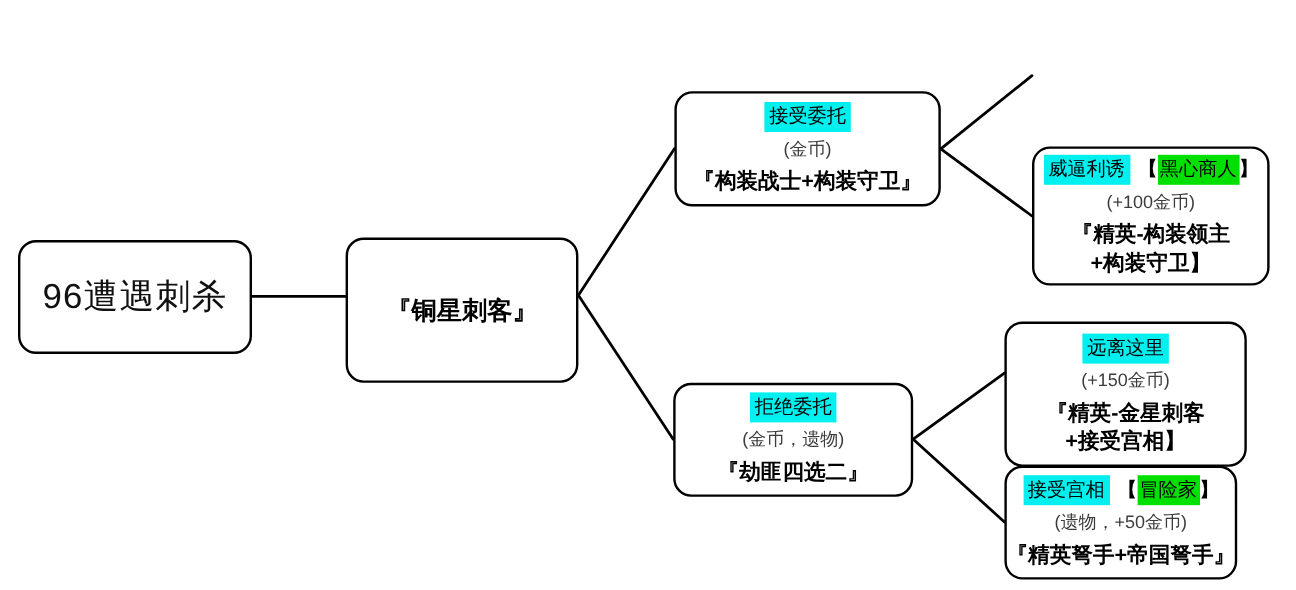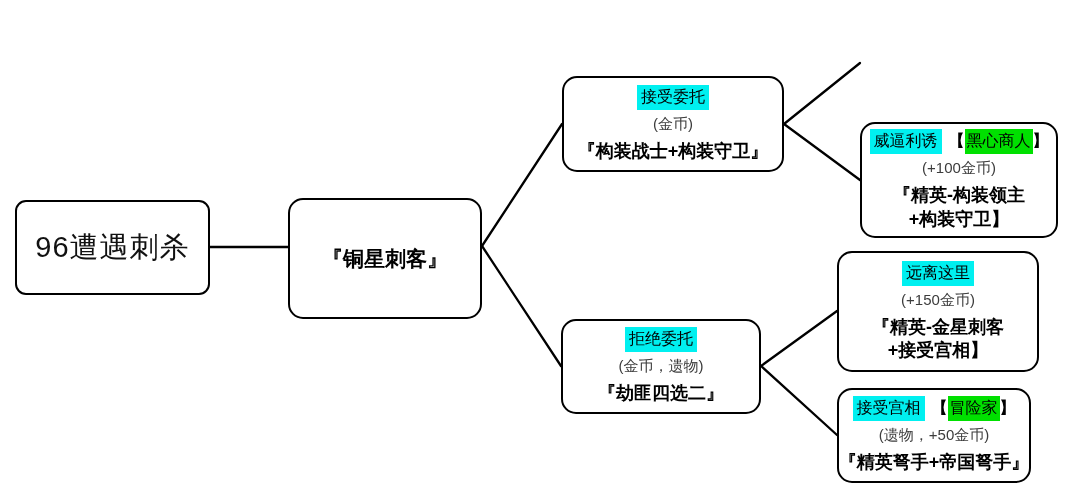--- a/index.html
+++ b/index.html
@@ -73,27 +73,27 @@
     font-size: 18px;
     font-weight: bold;
     line-height: 1.3;
     white-space: nowrap;
   }
   .result.narrow {
     white-space: normal;
     max-width: 152px;
   }
   
-  .n-root      { left: 15px;  top: 200px; width: 195px; height: 95px; border-radius: 11px;  }
+  .n-root      { left: 15px;  top: 200px; width: 195px; height: 95px;  }
   .n-encounter { left: 288px; top: 198px; width: 194px; height: 121px;  }
   .n-accept    { left: 562px; top: 76px;  width: 222px; height: 96px;  }
   .n-refuse    { left: 561px; top: 319px; width: 200px; height: 95px;  }
   .n-continue  { left: 860px; top: 15px;  width: 198px; height: 97px;  }
   .n-intimidate{ left: 860px; top: 122px; width: 198px; height: 116px; }
-  .n-keepaway  { left: 837px; top: 251px; width: 202px; height: 121px; }
+  .n-keepaway  { left: 837px; top: 268px; width: 202px; height: 121px; }
   .n-minister  { left: 837px; top: 388px; width: 194px; height: 95px;  }
 </style>
 </head>
 <body>
 
 <div class="stage">
 
   <svg class="edges" viewBox="0 0 1080 492">
     <line x1="207" y1="247" x2="288" y2="247"></line>
     <line x1="482" y1="246" x2="562" y2="124"></line>

